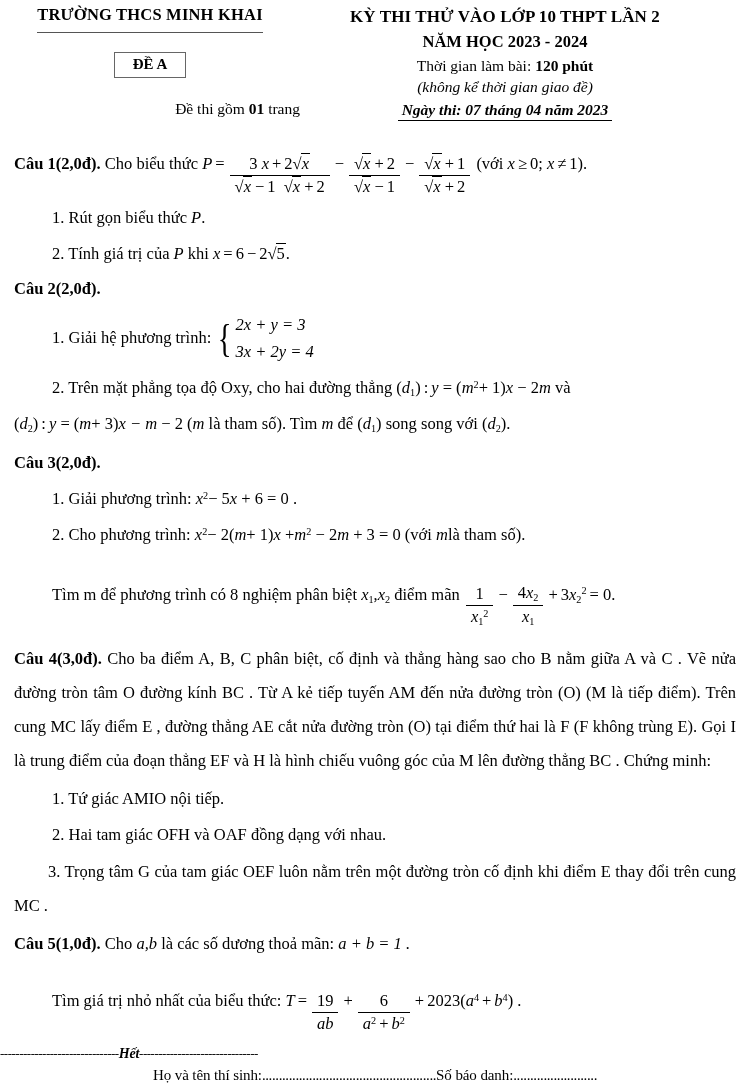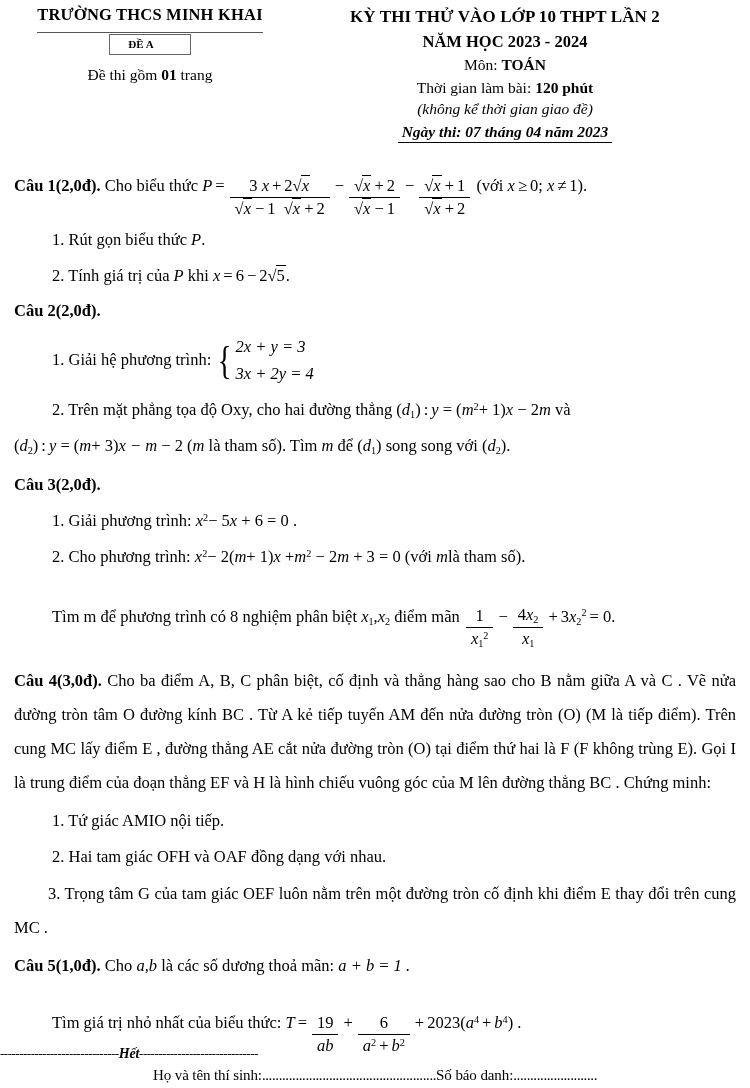--- a/index.html
+++ b/index.html
@@ -18,24 +18,24 @@
   .hdr-left { width:300px; text-align:center; }
   .hdr-right { flex:1; text-align:center; padding-right:40px; }
 
   .school {
     font-weight:bold; font-size:16.5px; letter-spacing:.2px;
     border-bottom:1.6px solid #555; display:inline-block;
     padding-bottom:7px; line-height:1.15;
   }
   .de-box {
     display:inline-block; border:1.6px solid #666;
-    padding:3px 36px 4px 18px; margin-top:1px;
-    font-weight:bold; font-size:11px;
-  }
-  .de-trang { margin-top:11px; font-size:15.5px; }
+    padding:3px 18px 4px 18px; margin-top:19px;
+    font-weight:bold; font-size:15px;
+  }
+  .de-trang { margin-top:22px; font-size:15.5px;text-align:right; }
   .de-trang b { font-weight:bold; }
 
   .h1 { font-weight:bold; font-size:17px; line-height:1.3; letter-spacing:.1px;}
   .h2 { font-weight:bold; font-size:16.5px; margin-top:4px; }
   .h3 { font-size:15.5px; margin-top:4px; }
   .h3 b { font-weight:bold; }
   .h4 { font-size:15.5px; margin-top:5px; }
   .h4 b { font-weight:bold; }
   .h5 { font-size:15.5px; font-style:italic; margin-top:3px; }
   .h6 {
@@ -95,23 +95,20 @@
     <div class="hdr-left">
       <div class="school">TRƯỜNG THCS MINH KHAI</div>
       <div><span class="de-box">ĐỀ A</span></div>
       <div class="de-trang">
         <span>Đề thi gồm </span><b>01</b><span> trang</span>
       </div>
     </div>
     <div class="hdr-right">
       <div class="h1">KỲ THI THỬ VÀO LỚP 10 THPT LẦN 2</div>
       <div class="h2">NĂM HỌC 2023 - 2024</div>
-      <div class="h3">
-        <span>Môn: </span><b>TOÁN</b>
-      </div>
       <div class="h4">
         <span>Thời gian làm bài: </span><b>120 phút</b>
       </div>
       <div class="h5">(không kể thời gian giao đề)</div>
       <div><span class="h6">Ngày thi: 07 tháng 04 năm 2023</span></div>
     </div>
   </div>
 
   <div class="content">
 

